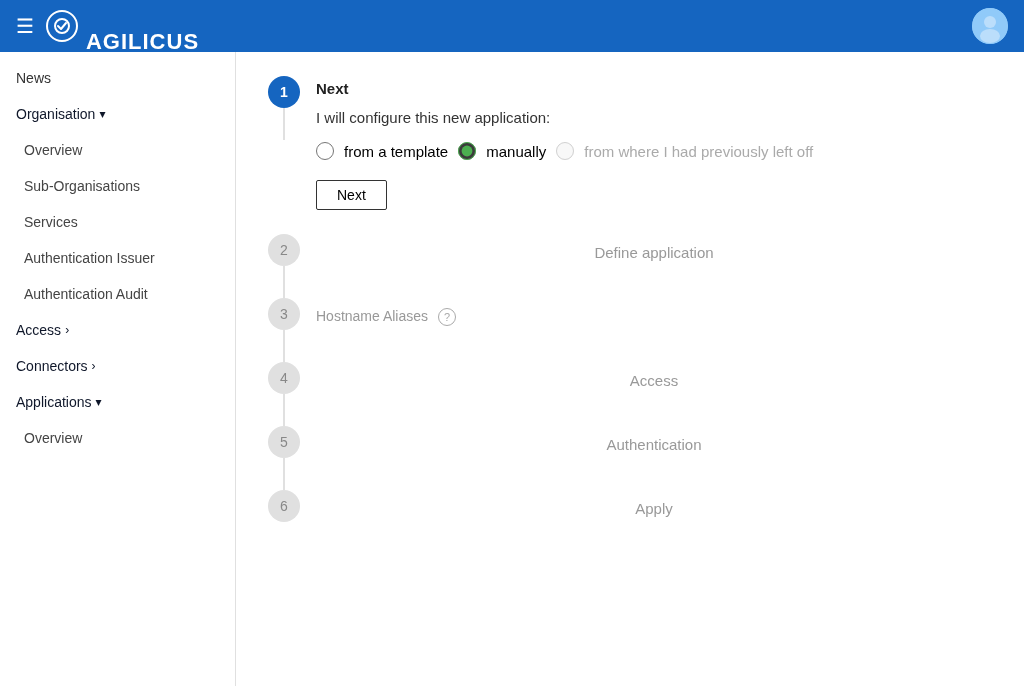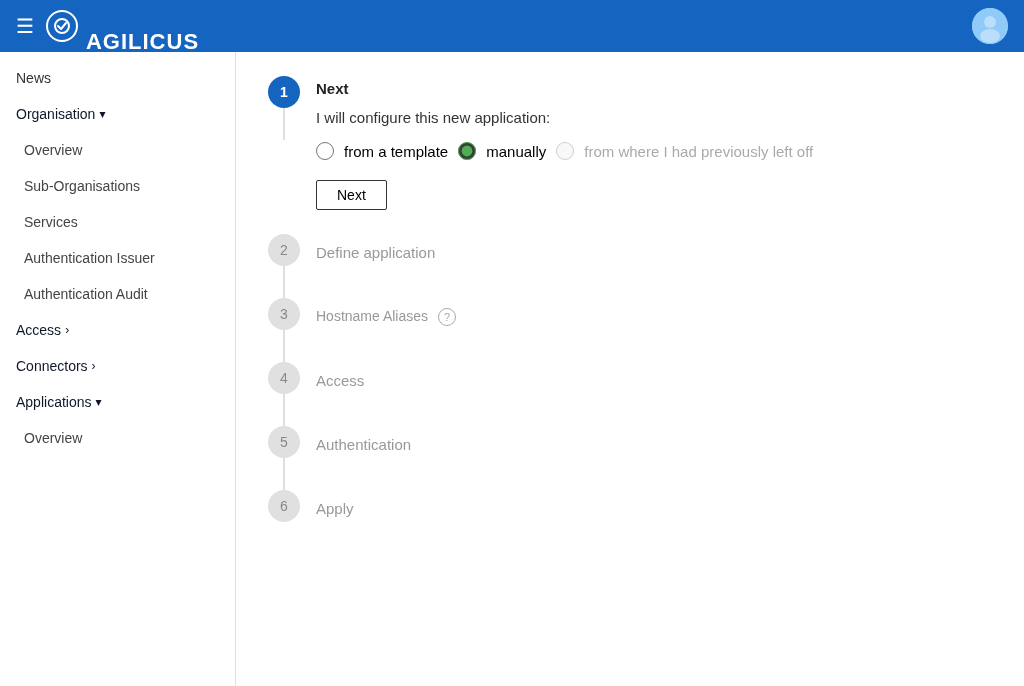--- a/index.html
+++ b/index.html
@@ -170,20 +170,21 @@
       font-weight: 600;
       color: #222;
       margin-bottom: 12px;
     }
 
     .step-title.inactive {
       font-weight: 400;
       color: #999;
       margin-bottom: 0;
       padding-top: 6px;
+      text-align: center;
     }
 
     .step-subtitle {
       font-size: 14px;
       color: #999;
       padding-top: 6px;
     }
 
     
     .radio-group {

